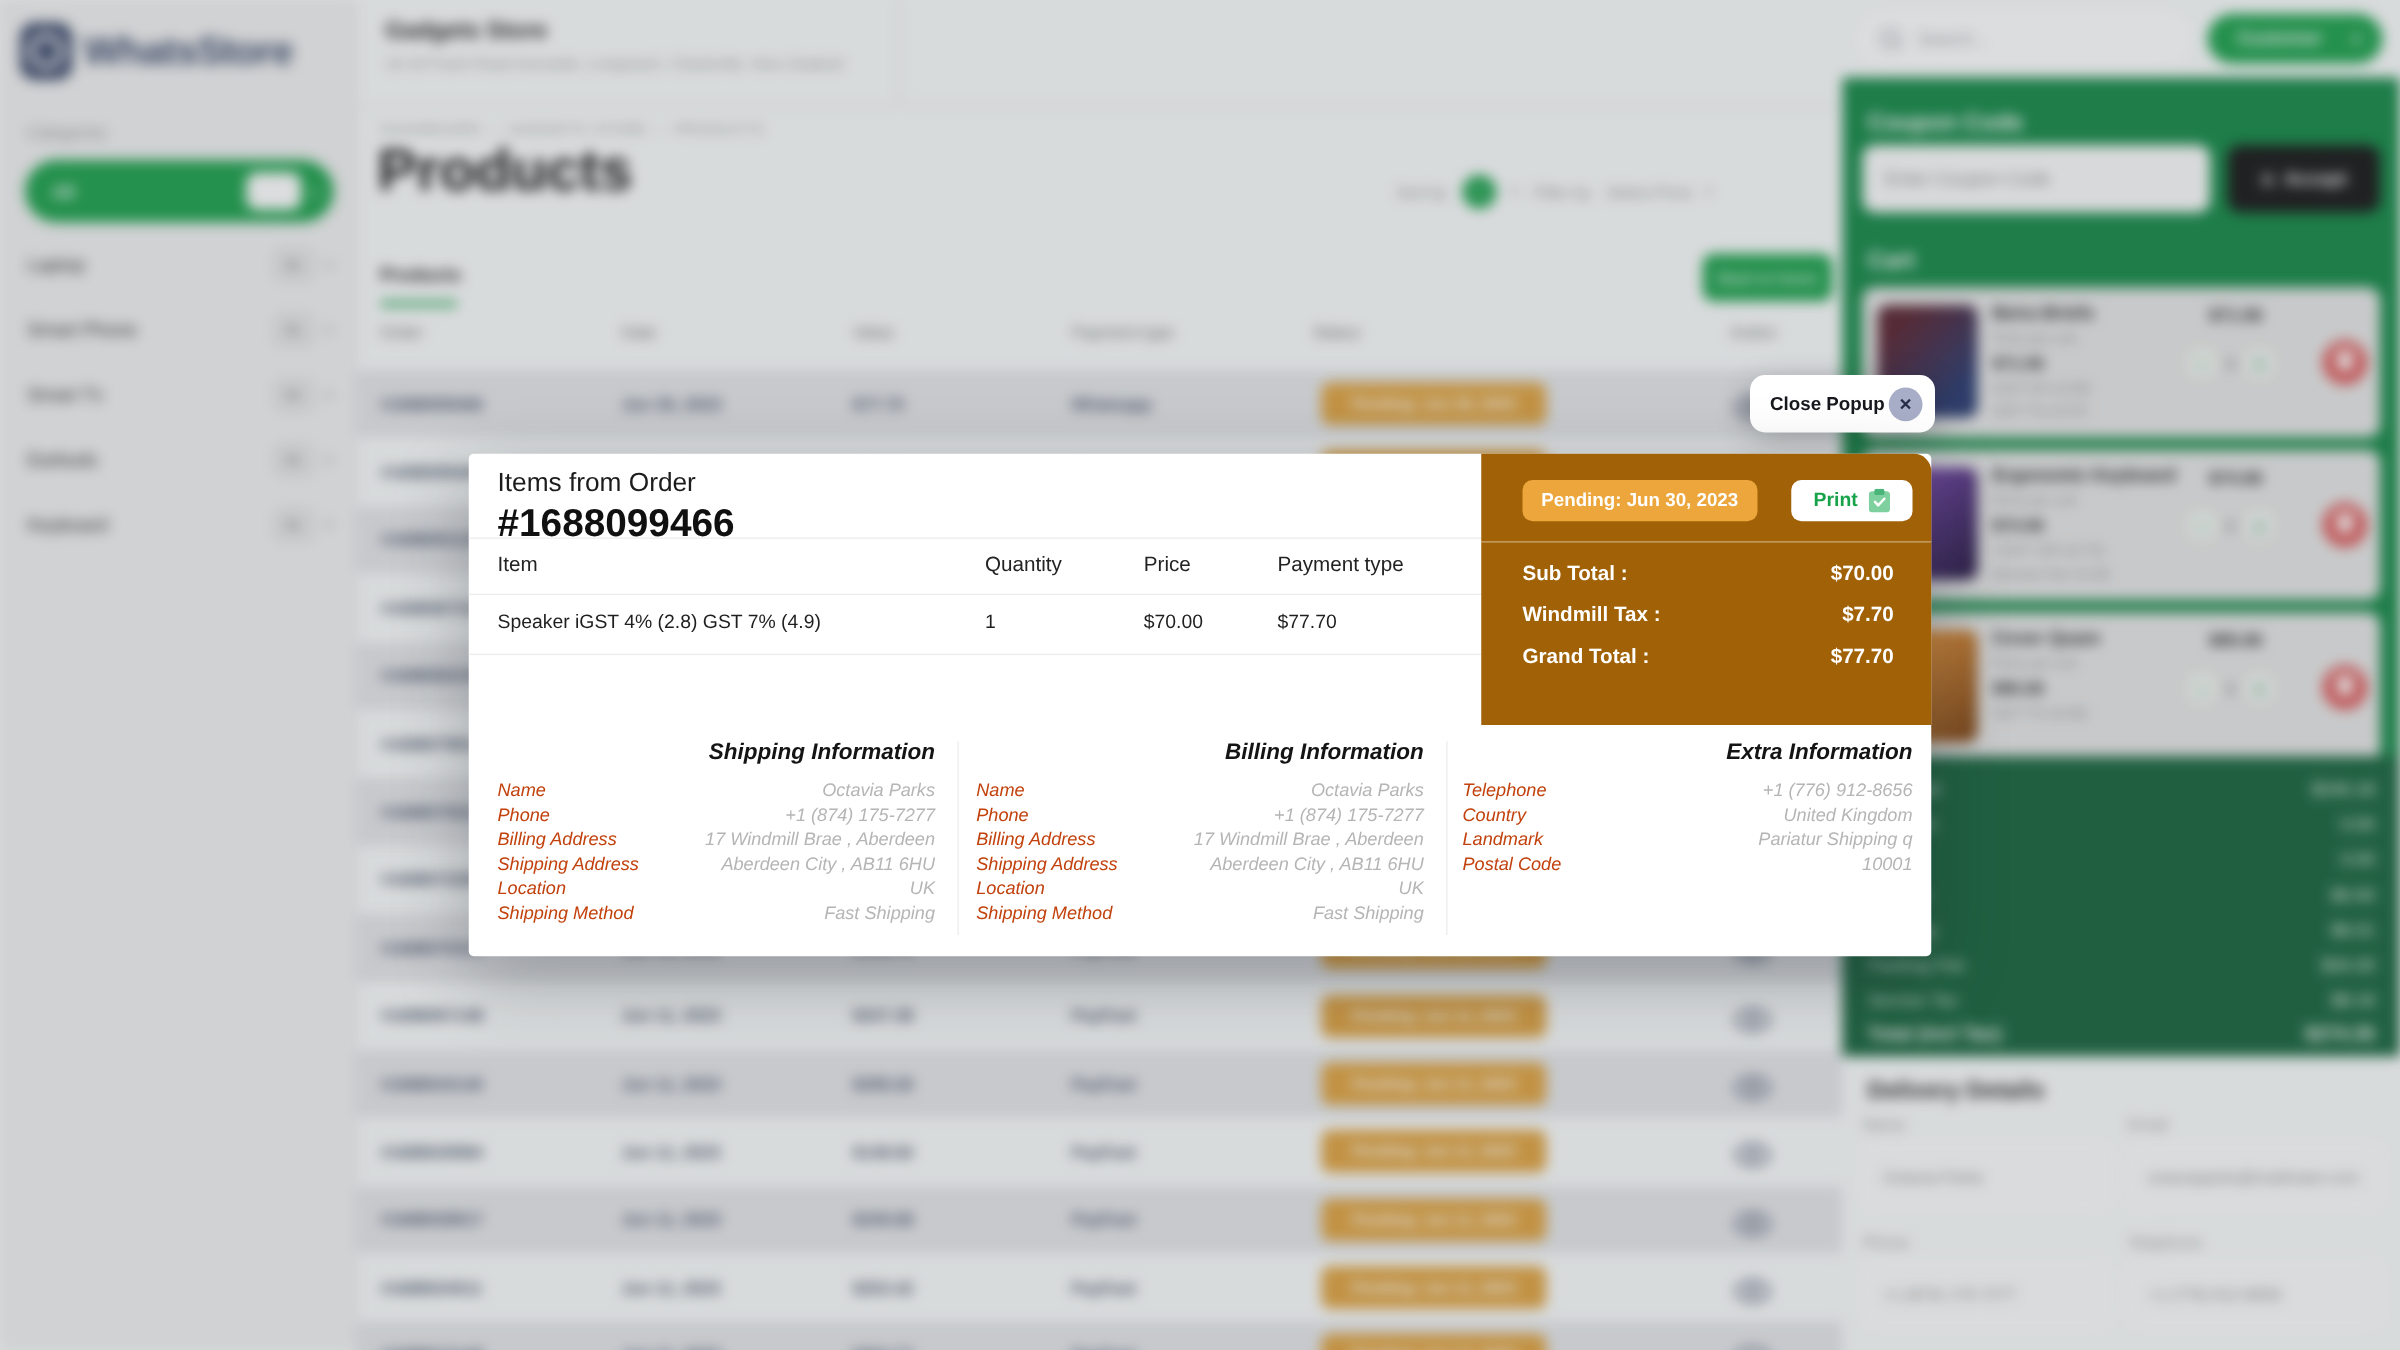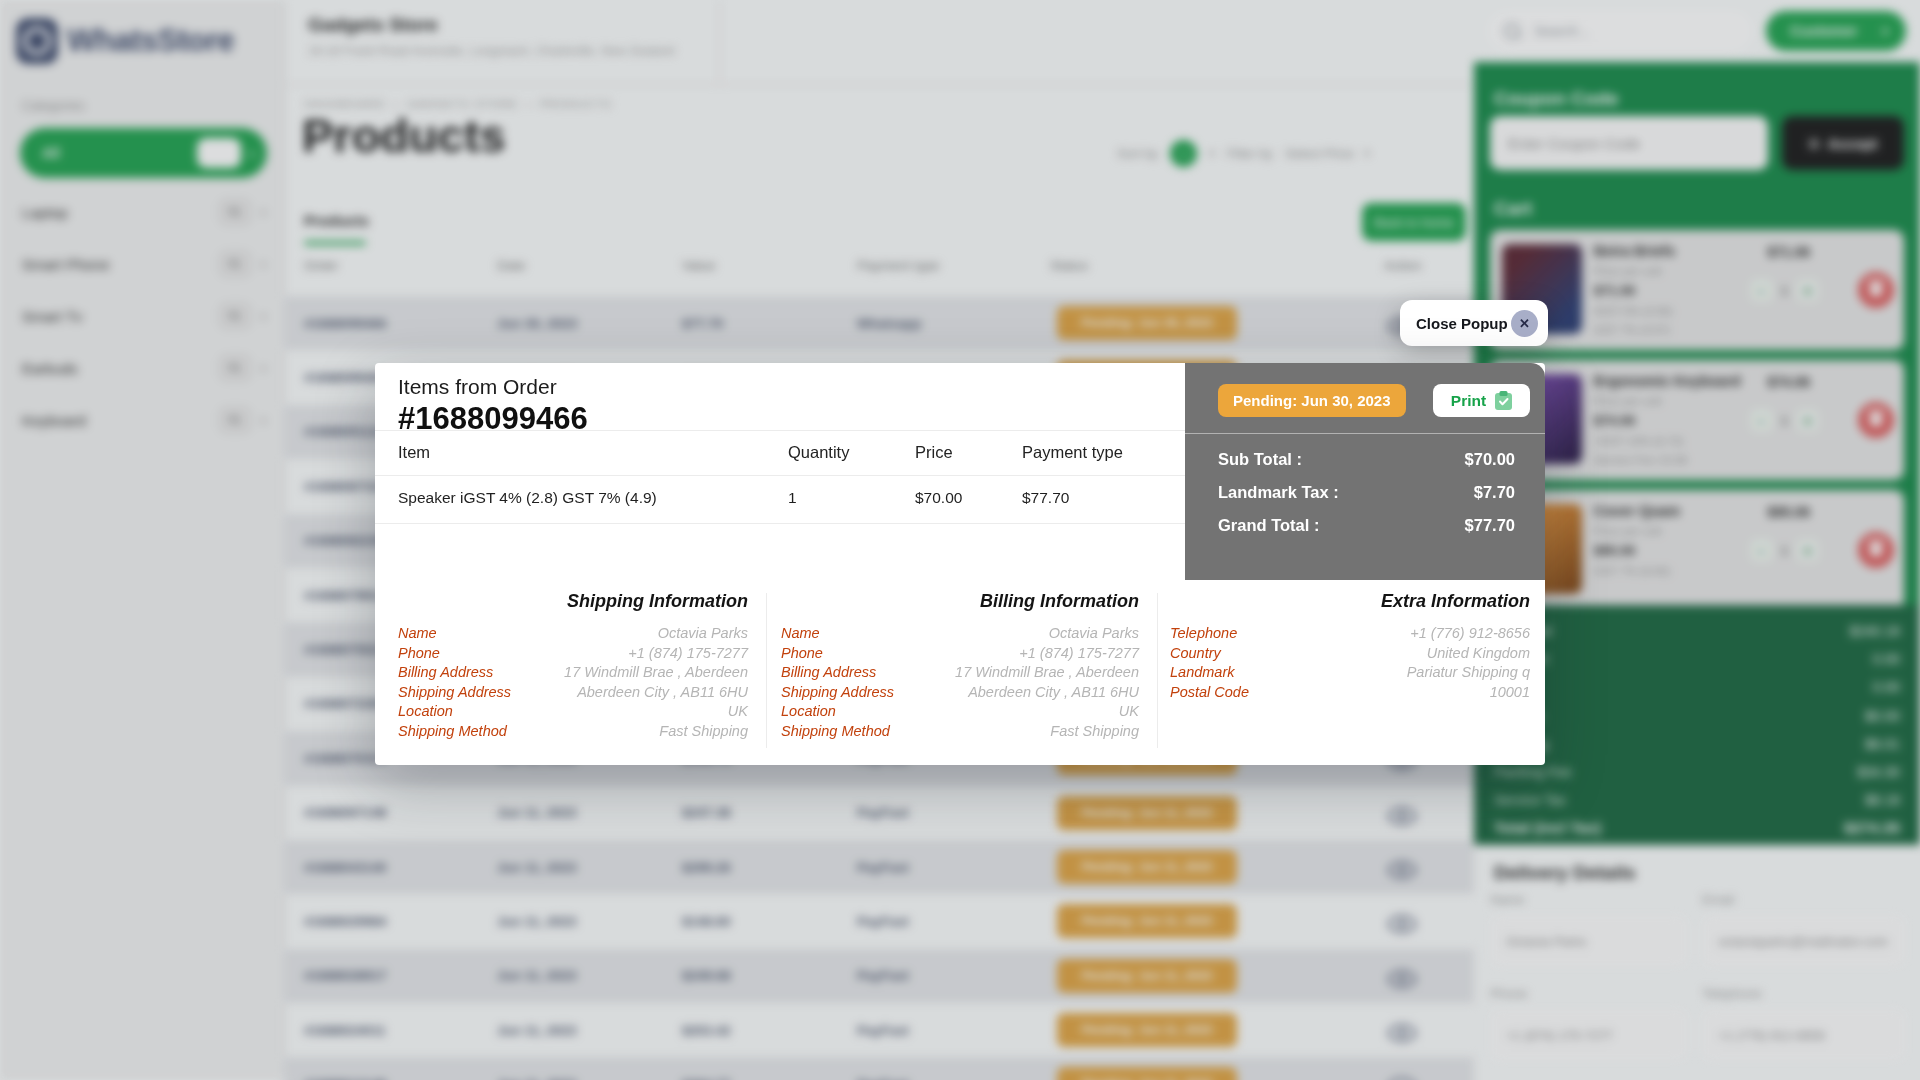--- a/index.html
+++ b/index.html
@@ -103,21 +103,21 @@
   .df3{left:16px;top:986px;width:198px;} .df4{left:228px;top:986px;width:204px;}
   
   .modal{position:absolute;left:375px;top:363px;width:1170px;height:402px;background:#fff;border-radius:4px;box-shadow:0 18px 60px rgba(20,30,40,.28);text-align:right;}
   .m-title1{position:absolute;left:23px;top:12px;font-size:21px;color:#1c1c1c;}
   .m-title2{position:absolute;left:23px;top:38px;font-size:31px;font-weight:bold;color:#101010;}
   .m-div{position:absolute;left:0;border-top:1px solid #ececec;width:810px;}
   .m-div.d1{top:67px;} .m-div.d2{top:112px;} .m-div.d3{top:160px;}
   .m-th{position:absolute;top:80px;font-size:16.5px;color:#232323;}
   .m-td{position:absolute;top:126px;font-size:15.5px;color:#1f1f1f;}
   .mc1{left:23px}.mc2{left:413px}.mc3{left:540px}.mc4{left:647px}
-  .summary{position:absolute;left:810px;top:0;width:360px;height:217px;background:#737373;border-radius:0 14px 0 0;}
+  .summary{position:absolute;left:810px;top:0;width:360px;height:217px;background:#a16207;border-radius:0 14px 0 0;}
   .s-badge{position:absolute;left:33px;top:21px;height:33px;padding:0 15px;border-radius:8px;background:#eca63b;color:#fff;font-size:15px;font-weight:bold;display:flex;align-items:center;}
   .print-btn{position:absolute;right:15px;top:21px;width:97px;height:33px;border-radius:8px;background:#fff;display:flex;align-items:center;justify-content:center;gap:9px;color:#17a34a;font-size:15.5px;font-weight:bold;}
   .s-div{position:absolute;left:0;top:70px;width:360px;border-top:1px solid rgba(255,255,255,.45);}
   .s-rows{position:absolute;left:0;top:80px;width:360px;}
   .s-row{display:flex;justify-content:space-between;align-items:center;height:33px;padding:0 30px 0 33px;color:#fff;font-size:16.5px;}
   .s-row span:first-child{font-weight:bold;}
   .s-row span:last-child{font-weight:bold;}
   .info-col{position:absolute;top:228px;font-style:italic;}
   .ic1{left:23px;width:350px;} .ic2{left:406px;width:358px;} .ic3{left:795px;width:360px;}
   .i-title{font-size:18px;font-weight:bold;color:#141414;margin-bottom:12px;}
@@ -558,21 +558,21 @@
             <path d="M5 10.5 l2.5 2.8 L12.5 8" stroke="#fff" stroke-width="2" fill="none" stroke-linecap="round" stroke-linejoin="round"></path>
           </svg>
       </span>
       <div class="s-div"></div>
       <div class="s-rows">
           <div class="s-row">
           <span>Sub Total :</span>
           <span>$70.00</span>
         </div>
           <div class="s-row">
-          <span>Landmark Tax :</span>
+          <span>Windmill Tax :</span>
           <span>$7.70</span>
         </div>
           <div class="s-row">
           <span>Grand Total :</span>
           <span>$77.70</span>
         </div>
         </div>
     </div>
 
     <div class="info-col ic1">

